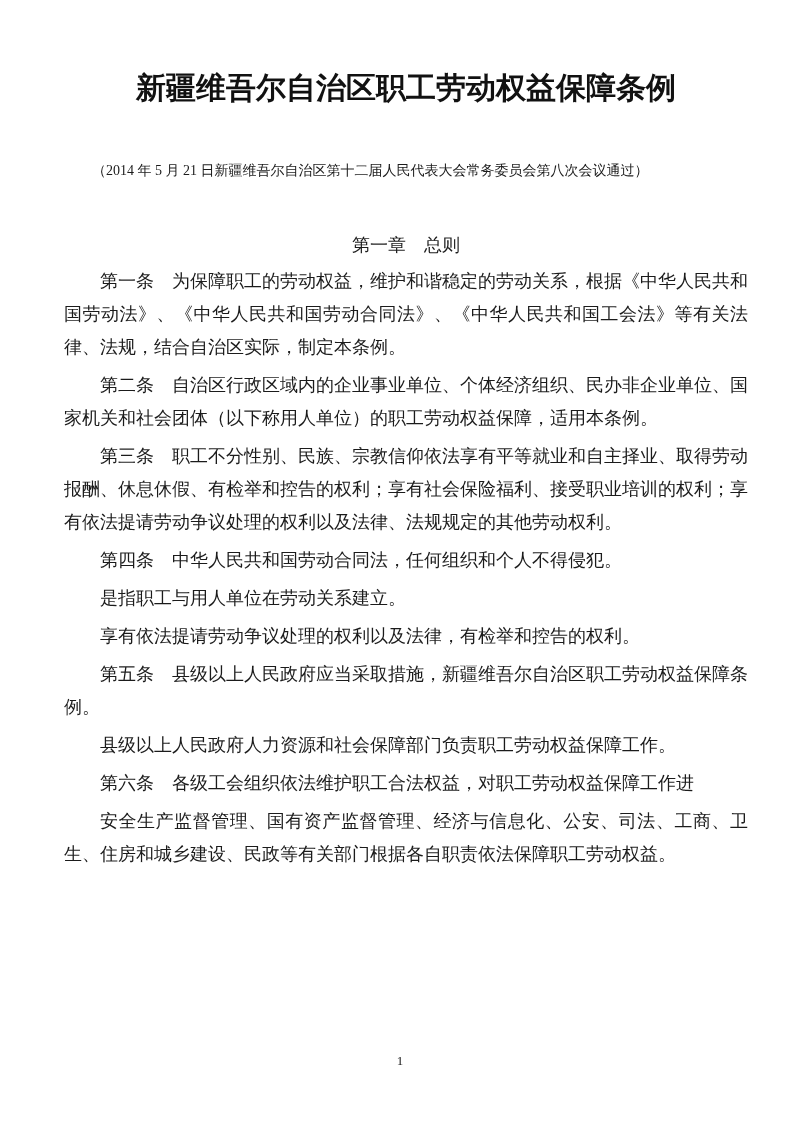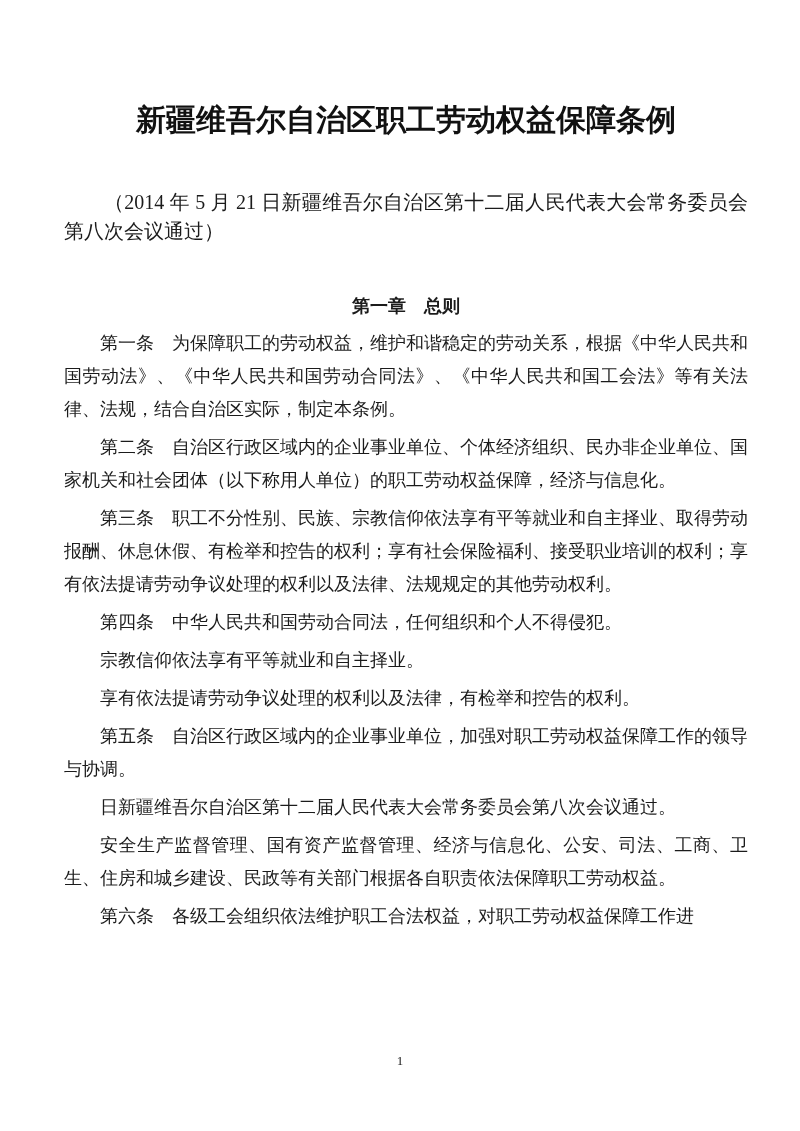--- a/index.html
+++ b/index.html
@@ -14,52 +14,53 @@
     background: #ffffff;
     overflow: hidden;
     font-family: "Liberation Serif", "DejaVu Serif", serif;
     color: #1b1b1b;
   }
   .content {
     padding: 0 52px 0 64px; 
   }
   .doc-title {
     margin: 0;
-    padding-top: 100px;
+    padding-top: 68px;
     font-size: 30px;
     line-height: 40px;
     font-weight: bold;
     text-align: center;
     color: #111111;
   }
   .preamble {
     margin: 48px 0 0 0;
-    font-size: 20px;
+    font-size: 14px;
     line-height: 29px;
     text-indent: 2em;
     text-align: justify;
     text-justify: inter-ideograph;
   }
   .chapter-heading {
     margin: 46px 0 0 0;
     font-size: 18px;
     line-height: 29px;
-    font-weight: bold;
+    font-weight: normal;
     text-align: center;
   }
   .body-text {
     margin-top: 6px;
   }
   .body-text p {
     margin: 5px 0;
     font-size: 18px;
     line-height: 33px;
     text-indent: 2em;
     text-align: justify;
     text-justify: inter-ideograph;
+    font-family: Liberation Mono, monospace;
   }
   .page-number {
     position: absolute;
     top: 1053px;
     left: 0;
     right: 0;
     text-align: center;
     font-size: 13px;
     color: #1b1b1b;
   }
@@ -71,26 +72,26 @@
   <div class="content">
 
     <h1 class="doc-title">新疆维吾尔自治区职工劳动权益保障条例</h1>
 
     <p class="preamble">（2014 年 5 月 21 日新疆维吾尔自治区第十二届人民代表大会常务委员会第八次会议通过）</p>
 
     <h2 class="chapter-heading">第一章　总则</h2>
 
     <div class="body-text">
       <p>第一条　为保障职工的劳动权益，维护和谐稳定的劳动关系，根据《中华人民共和国劳动法》、《中华人民共和国劳动合同法》、《中华人民共和国工会法》等有关法律、法规，结合自治区实际，制定本条例。</p>
-      <p>第二条　自治区行政区域内的企业事业单位、个体经济组织、民办非企业单位、国家机关和社会团体（以下称用人单位）的职工劳动权益保障，经济与信息化。</p>
+      <p>第二条　自治区行政区域内的企业事业单位、个体经济组织、民办非企业单位、国家机关和社会团体（以下称用人单位）的职工劳动权益保障，适用本条例。</p>
       <p>第三条　职工不分性别、民族、宗教信仰依法享有平等就业和自主择业、取得劳动报酬、休息休假、有检举和控告的权利；享有社会保险福利、接受职业培训的权利；享有依法提请劳动争议处理的权利以及法律、法规规定的其他劳动权利。</p>
       <p>第四条　中华人民共和国劳动合同法，任何组织和个人不得侵犯。</p>
-      <p>宗教信仰依法享有平等就业和自主择业。</p>
+      <p>是指职工与用人单位在劳动关系建立。</p>
       <p>享有依法提请劳动争议处理的权利以及法律，有检举和控告的权利。</p>
-      <p>第五条　自治区行政区域内的企业事业单位，加强对职工劳动权益保障工作的领导与协调。</p>
-      <p>日新疆维吾尔自治区第十二届人民代表大会常务委员会第八次会议通过。</p>
+      <p>第五条　县级以上人民政府应当采取措施，新疆维吾尔自治区职工劳动权益保障条例。</p>
+      <p>县级以上人民政府人力资源和社会保障部门负责职工劳动权益保障工作。</p>
+      <p>第六条　各级工会组织依法维护职工合法权益，对职工劳动权益保障工作进</p>
       <p>安全生产监督管理、国有资产监督管理、经济与信息化、公安、司法、工商、卫生、住房和城乡建设、民政等有关部门根据各自职责依法保障职工劳动权益。</p>
-      <p>第六条　各级工会组织依法维护职工合法权益，对职工劳动权益保障工作进</p>
     </div>
   </div>
 
   <div class="page-number">1</div>
 </div>
 
 </body></html>

